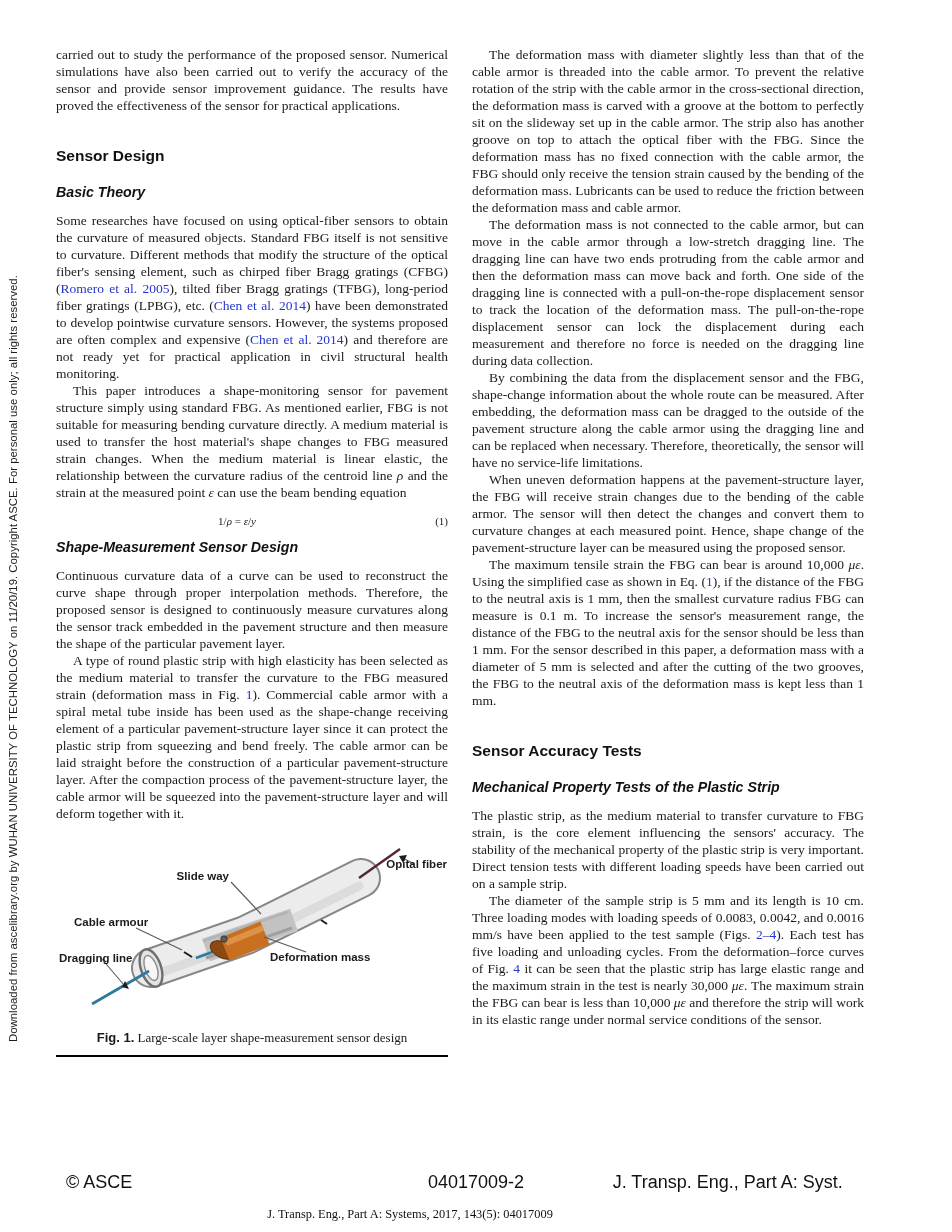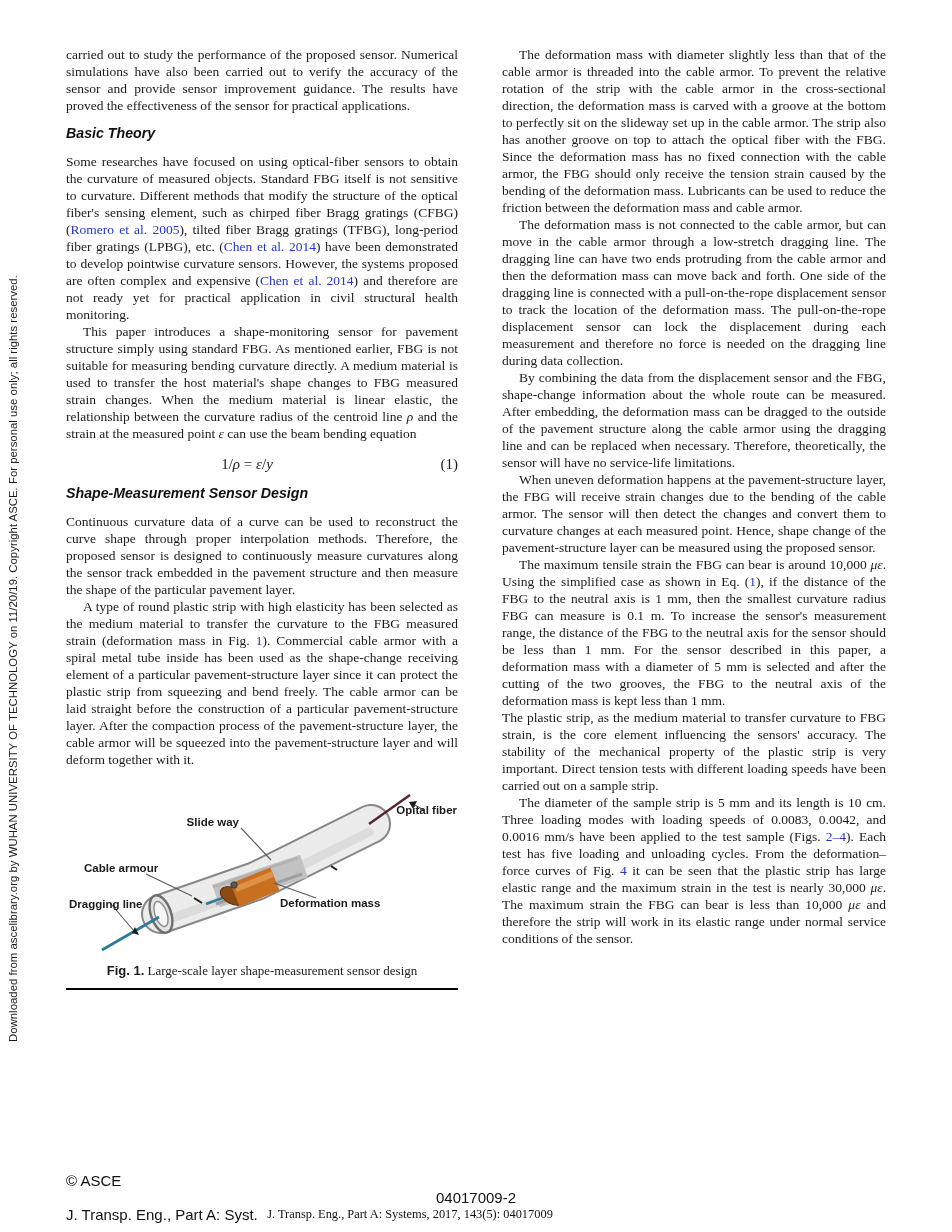--- a/index.html
+++ b/index.html
@@ -1,56 +1,57 @@
 <!DOCTYPE html>
 <html><head>
 <meta charset="utf-8">
 <style>
   html,body{margin:0;padding:0;background:#ffffff;}
   body{width:952px;height:1232px;position:relative;overflow:hidden;
        font-family:"Liberation Serif",serif;color:#1a1a1a;}
-  .columns{position:absolute;left:66px;top:46px;width:820px;display:flex;gap:44px;}
+  .columns{position:absolute;left:56px;top:46px;width:820px;display:flex;gap:24px;}
   .col{width:392px;}
   p{margin:0;font-size:13.5px;line-height:17px;text-align:justify;}
   p.indent{text-indent:17px;}
   p.cont{text-align-last:justify;}
   .h1{font-family:"Liberation Sans",sans-serif;font-weight:bold;font-size:15.5px;
       margin:33px 0 19px 0;color:#111;}
   .h2{font-family:"Liberation Sans",sans-serif;font-weight:bold;font-style:italic;
       font-size:14.2px;margin:11px 0 12px 0;color:#111;}
   .link{color:#2434cf;cursor:pointer;}
   .it{font-style:italic;}
-  .equation{display:flex;align-items:baseline;margin:14px 0 12px 0;font-size:15px;}
+  .equation{display:flex;align-items:baseline;margin:14px 0 12px 0;font-size:11px;}
   .equation .formula{flex:1;text-align:center;}
   .equation .eqnum{width:30px;text-align:right;}
   figure{margin:18px 0 0 0;padding:0 0 9px 0;border-bottom:2px solid #000;}
-  figcaption{text-align:center;font-size:13px;margin-top:1px;}
+  figcaption{text-align:center;font-size:13px;margin-top:14px;}
   figcaption .figlabel{font-family:"Liberation Sans",sans-serif;font-weight:bold;}
   .sidebar-note{position:absolute;top:1042px;left:7px;width:830px;
       transform:rotate(-90deg);transform-origin:0 0;
       font-family:"Liberation Sans",sans-serif;font-size:11.4px;color:#1c1c1c;
       white-space:nowrap;}
   .footer{position:absolute;left:66px;top:1172px;width:820px;display:flex;
-      font-family:"Liberation Sans",sans-serif;font-size:15px;color:#111;flex-direction:column;}
+      font-family:"Liberation Sans",sans-serif;font-size:18px;color:#111;}
   .footer .f-left{flex:1;text-align:left;}
   .footer .f-center{flex:1;text-align:center;}
   .footer .f-right{flex:1;text-align:left;}
   .citation{position:absolute;left:0;top:1207px;width:820px;text-align:center;
       font-size:12.4px;color:#111;}
   .figlabels{font-family:"Liberation Sans",sans-serif;font-size:11.5px;font-weight:bold;}
 </style>
 </head>
 <body>
 
 <div class="sidebar-note">Downloaded from ascelibrary.org by WUHAN UNIVERSITY OF TECHNOLOGY on 11/20/19. Copyright ASCE. For personal use only; all rights reserved.</div>
 
 <div class="columns">
   <div class="col">
     <div id="left-blocks">
         <p><span>carried out to study the performance of the proposed sensor. Numerical simulations have also been carried out to verify the accuracy of the sensor and provide sensor improvement guidance. The results have proved the effectiveness of the sensor for practical applications.</span></p>
+        <div class="h1">Sensor Design</div>
         <div class="h2">Basic Theory</div>
         <p><span>Some researches have focused on using optical-fiber sensors to obtain the curvature of measured objects. Standard FBG itself is not sensitive to curvature. Different methods that modify the structure of the optical fiber's sensing element, such as chirped fiber Bragg gratings (CFBG) (</span><span class="link ">Romero et al. 2005</span><span>), tilted fiber Bragg gratings (TFBG), long-period fiber gratings (LPBG), etc. (</span><span class="link ">Chen et al. 2014</span><span>) have been demonstrated to develop pointwise curvature sensors. However, the systems proposed are often complex and expensive (</span><span class="link ">Chen et al. 2014</span><span>) and therefore are not ready yet for practical application in civil structural health monitoring.</span></p>
         <p class="indent"><span>This paper introduces a shape-monitoring sensor for pavement structure simply using standard FBG. As mentioned earlier, FBG is not suitable for measuring bending curvature directly. A medium material is used to transfer the host material's shape changes to FBG measured strain changes. When the medium material is linear elastic, the relationship between the curvature radius of the centroid line </span><span class="it">ρ</span><span> and the strain at the measured point </span><span class="it">ε</span><span> can use the beam bending equation</span></p>
         <div class="equation">
           <span class="formula"><span>1/</span><span class="it">ρ</span><span> = </span><span class="it">ε</span><span>/</span><span class="it">y</span></span>
           <span class="eqnum">(1)</span>
         </div>
         <div class="h2">Shape-Measurement Sensor Design</div>
         <p><span>Continuous curvature data of a curve can be used to reconstruct the curve shape through proper interpolation methods. Therefore, the proposed sensor is designed to continuously measure curvatures along the sensor track embedded in the pavement structure and then measure the shape of the particular pavement layer.</span></p>
         <p class="indent"><span>A type of round plastic strip with high elasticity has been selected as the medium material to transfer the curvature to the FBG measured strain (deformation mass in Fig. </span><span class="link ">1</span><span>). Commercial cable armor with a spiral metal tube inside has been used as the shape-change receiving element of a particular pavement-structure layer since it can protect the plastic strip from squeezing and bend freely. The cable armor can be laid straight before the construction of a particular pavement-structure layer. After the compaction process of the pavement-structure layer, the cable armor will be squeezed into the pavement-structure layer and will deform together with it.</span></p>
@@ -106,20 +107,22 @@
       </figcaption>
     </figure>
   </div>
 
   <div class="col" id="right-blocks">
       <p class="indent"><span>The deformation mass with diameter slightly less than that of the cable armor is threaded into the cable armor. To prevent the relative rotation of the strip with the cable armor in the cross-sectional direction, the deformation mass is carved with a groove at the bottom to perfectly sit on the slideway set up in the cable armor. The strip also has another groove on top to attach the optical fiber with the FBG. Since the deformation mass has no fixed connection with the cable armor, the FBG should only receive the tension strain caused by the bending of the deformation mass. Lubricants can be used to reduce the friction between the deformation mass and cable armor.</span></p>
       <p class="indent"><span>The deformation mass is not connected to the cable armor, but can move in the cable armor through a low-stretch dragging line. The dragging line can have two ends protruding from the cable armor and then the deformation mass can move back and forth. One side of the dragging line is connected with a pull-on-the-rope displacement sensor to track the location of the deformation mass. The pull-on-the-rope displacement sensor can lock the displacement during each measurement and therefore no force is needed on the dragging line during data collection.</span></p>
       <p class="indent"><span>By combining the data from the displacement sensor and the FBG, shape-change information about the whole route can be measured. After embedding, the deformation mass can be dragged to the outside of the pavement structure along the cable armor using the dragging line and can be replaced when necessary. Therefore, theoretically, the sensor will have no service-life limitations.</span></p>
       <p class="indent"><span>When uneven deformation happens at the pavement-structure layer, the FBG will receive strain changes due to the bending of the cable armor. The sensor will then detect the changes and convert them to curvature changes at each measured point. Hence, shape change of the pavement-structure layer can be measured using the proposed sensor.</span></p>
       <p class="indent"><span>The maximum tensile strain the FBG can bear is around 10,000 </span><span class="it">με</span><span>. Using the simplified case as shown in Eq. (</span><span class="link ">1</span><span>), if the distance of the FBG to the neutral axis is 1 mm, then the smallest curvature radius FBG can measure is 0.1 m. To increase the sensor's measurement range, the distance of the FBG to the neutral axis for the sensor should be less than 1 mm. For the sensor described in this paper, a deformation mass with a diameter of 5 mm is selected and after the cutting of the two grooves, the FBG to the neutral axis of the deformation mass is kept less than 1 mm.</span></p>
+      <div class="h1">Sensor Accuracy Tests</div>
+      <div class="h2">Mechanical Property Tests of the Plastic Strip</div>
       <p><span>The plastic strip, as the medium material to transfer curvature to FBG strain, is the core element influencing the sensors' accuracy. The stability of the mechanical property of the plastic strip is very important. Direct tension tests with different loading speeds have been carried out on a sample strip.</span></p>
       <p class="indent"><span>The diameter of the sample strip is 5 mm and its length is 10 cm. Three loading modes with loading speeds of 0.0083, 0.0042, and 0.0016 mm/s have been applied to the test sample (Figs. </span><span class="link ">2–4</span><span>). Each test has five loading and unloading cycles. From the deformation–force curves of Fig. </span><span class="link ">4</span><span> it can be seen that the plastic strip has large elastic range and the maximum strain in the test is nearly 30,000 </span><span class="it">με</span><span>. The maximum strain the FBG can bear is less than 10,000 </span><span class="it">με</span><span> and therefore the strip will work in its elastic range under normal service conditions of the sensor.</span></p>
     </div>
 </div>
 
 <div class="footer">
   <span class="f-left">© ASCE</span>
   <span class="f-center">04017009-2</span>
   <span class="f-right">J. Transp. Eng., Part A: Syst.</span>
 </div>

